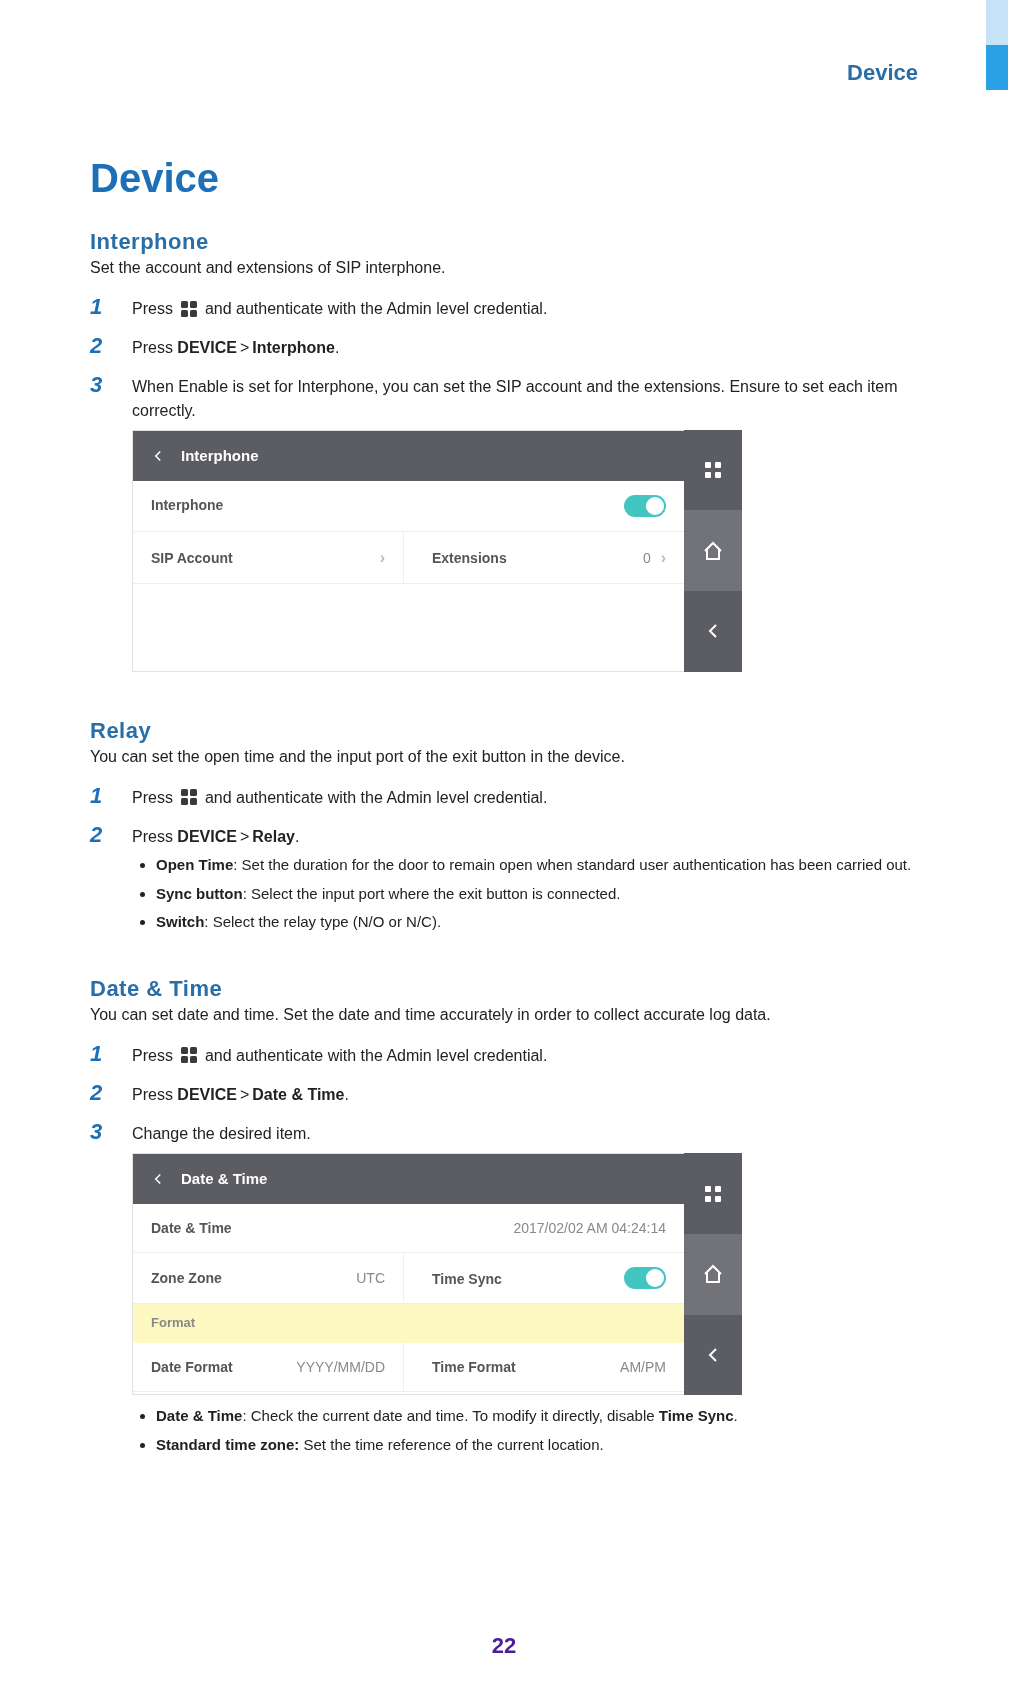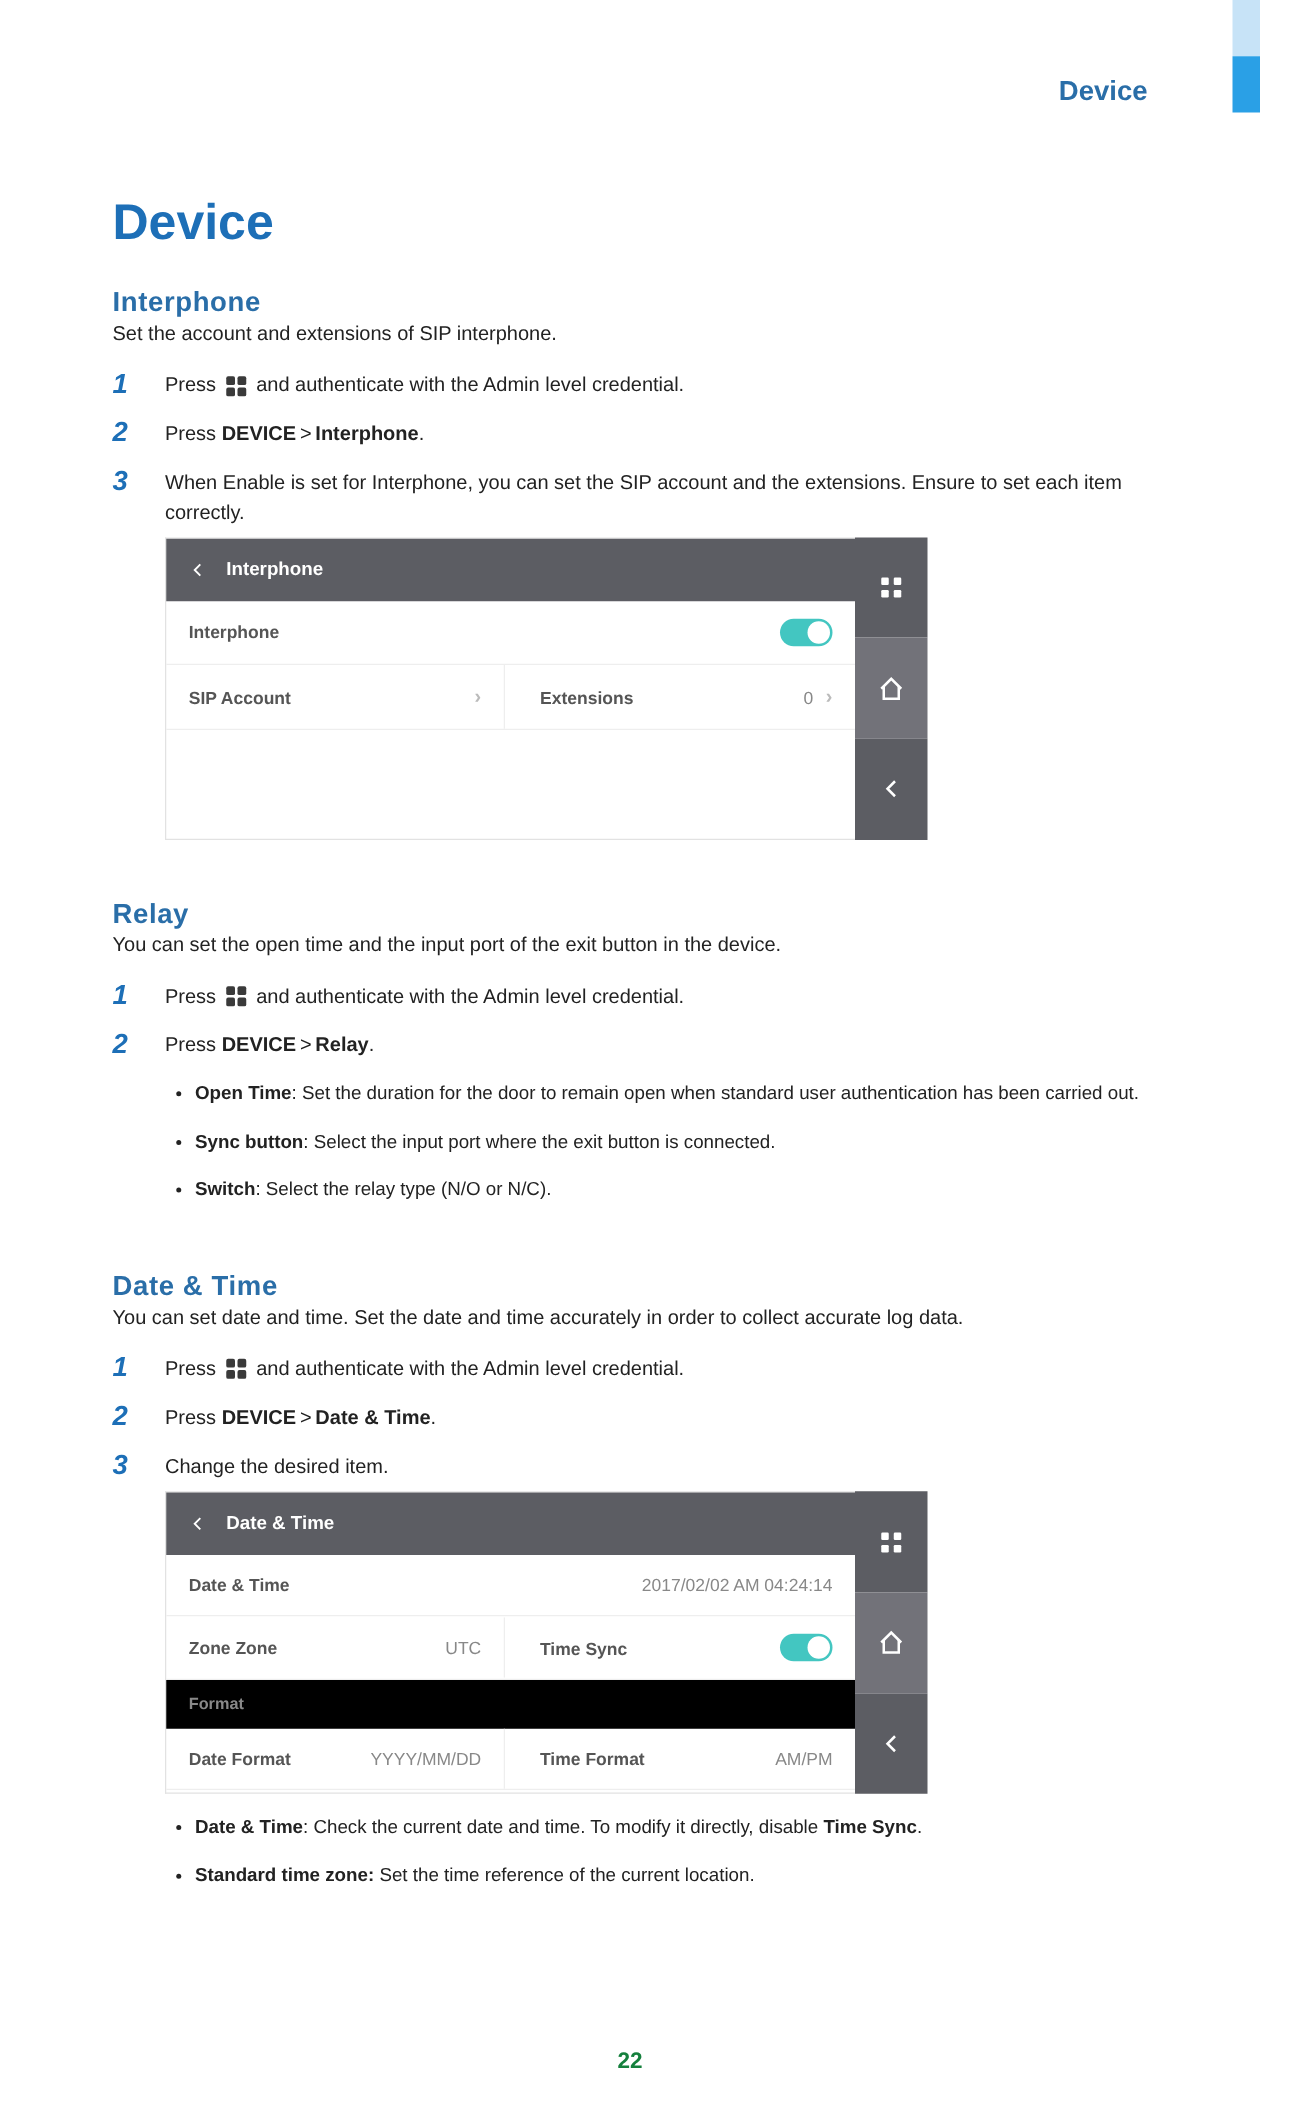--- a/index.html
+++ b/index.html
@@ -99,21 +99,21 @@
   .bold { font-weight: 700; }
   .gt { margin: 0 3px; }
   ul.bullets {
     list-style: disc;
     margin: 6px 0 0 0;
     padding-left: 24px;
   }
   ul.bullets li {
     font-size: 15px;
     line-height: 1.5;
-    margin: 16px 0;
+    margin: 6px 0;
   }
   .screenshot {
     margin: 8px 0 10px 0;
     display: flex;
     width: 610px;
   }
   .shot-main {
     flex: 1;
     border: 1px solid #e2e2e2;
     border-right: none;
@@ -163,21 +163,21 @@
     flex: 1;
     display: flex;
     align-items: flex-end;
     padding: 14px 18px;
     gap: 10px;
   }
   .shot-row.split > div:first-child { border-right: 1px solid #eee; }
   .shot-row.split .label { flex: 1; }
   .chev { color: #bbb; font-size: 16px; }
   .section-header {
-    background: #000000;
+    background: #fef9c3;
     color: #888;
     padding: 10px 18px;
     font-size: 13px;
     font-weight: 600;
   }
   .toggle {
     width: 42px;
     height: 22px;
     border-radius: 11px;
     background: #43c6c1;
@@ -192,23 +192,23 @@
     height: 18px;
     border-radius: 50%;
     background: #fff;
   }
   .page-number {
     position: absolute;
     bottom: 28px;
     left: 0;
     right: 0;
     text-align: center;
-    font-size: 18px;
+    font-size: 22px;
     font-weight: 800;
-    color: #15803d;
+    color: #4c1d95;
   }
 </style>
 </head>
 <body>
 
 <div class="page">
   <div class="edge-tab">
     <div class="b1"></div>
       <div class="b2"></div>
   </div>

